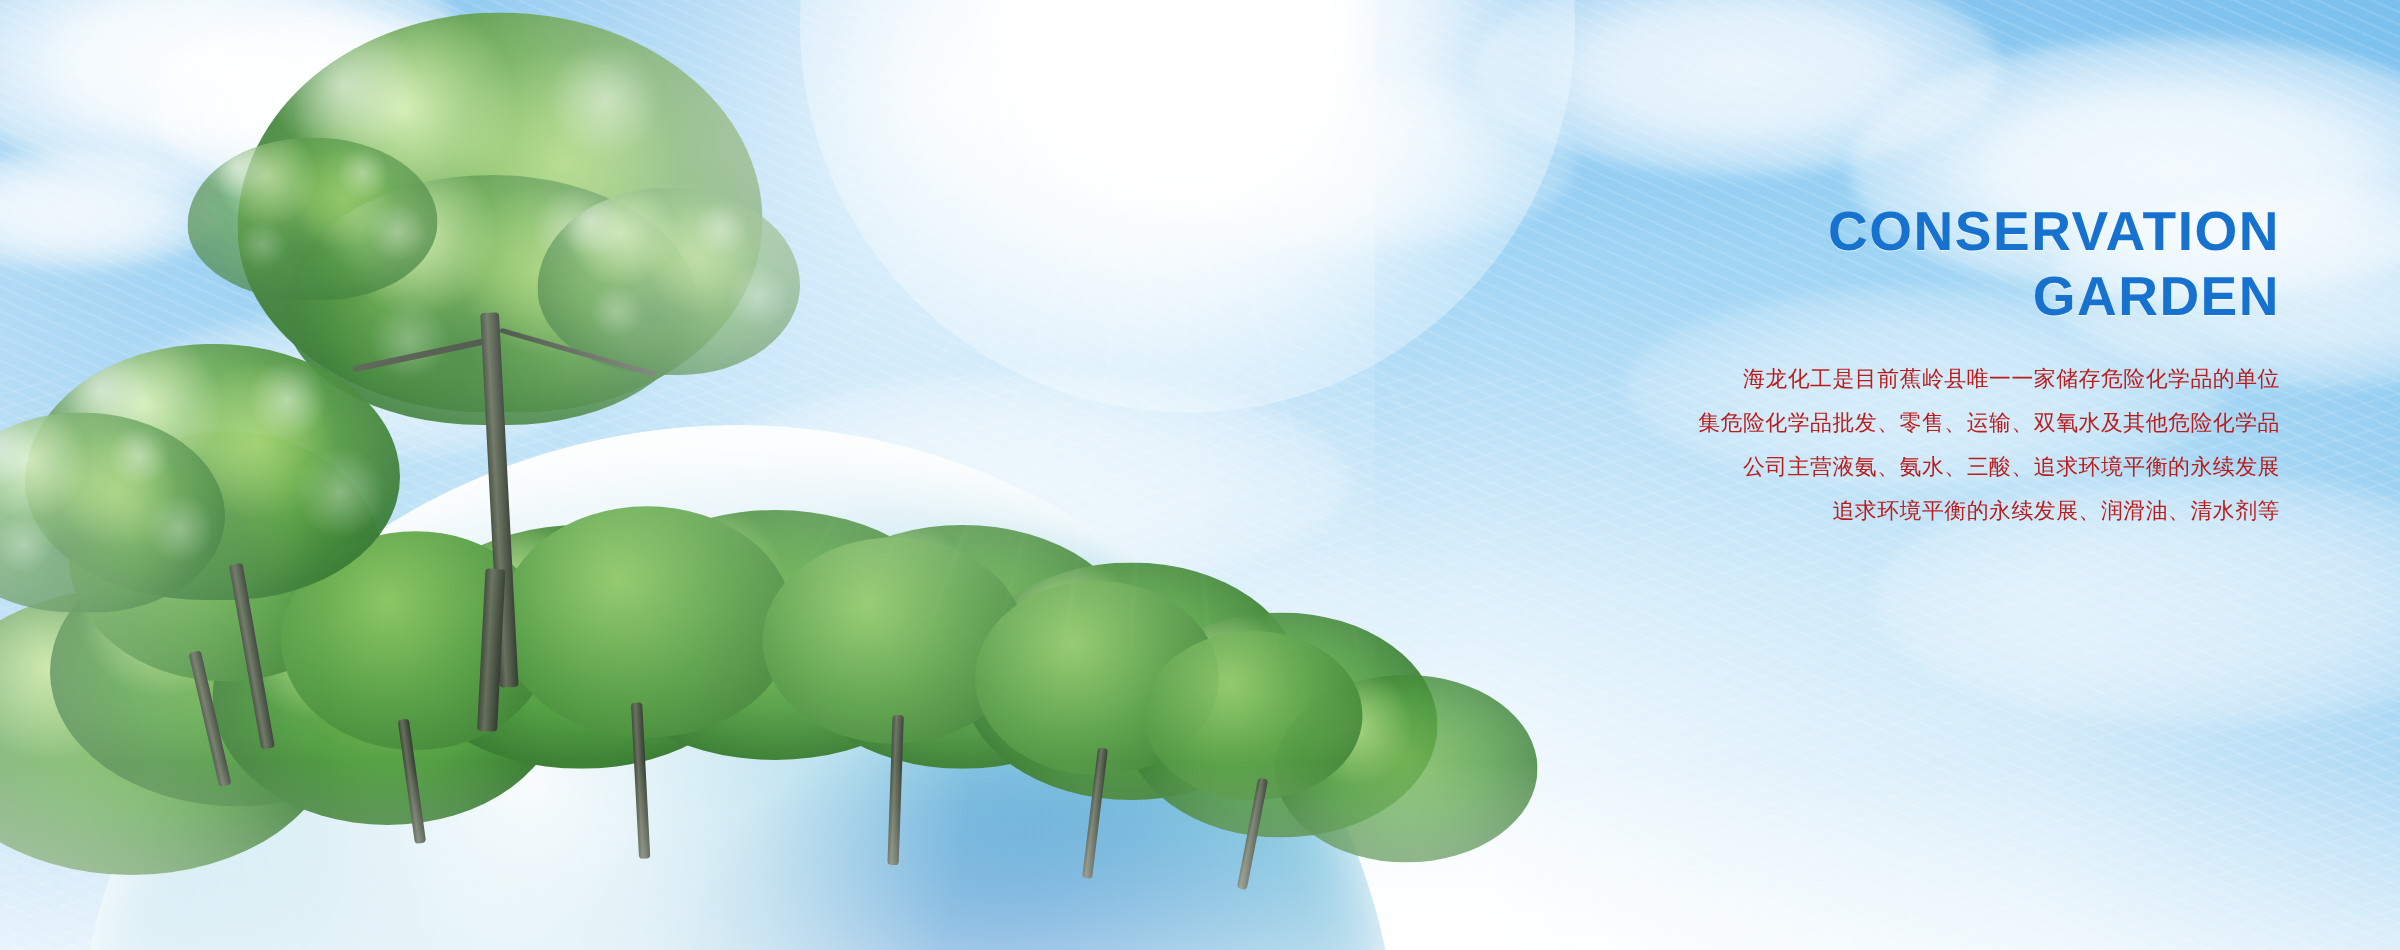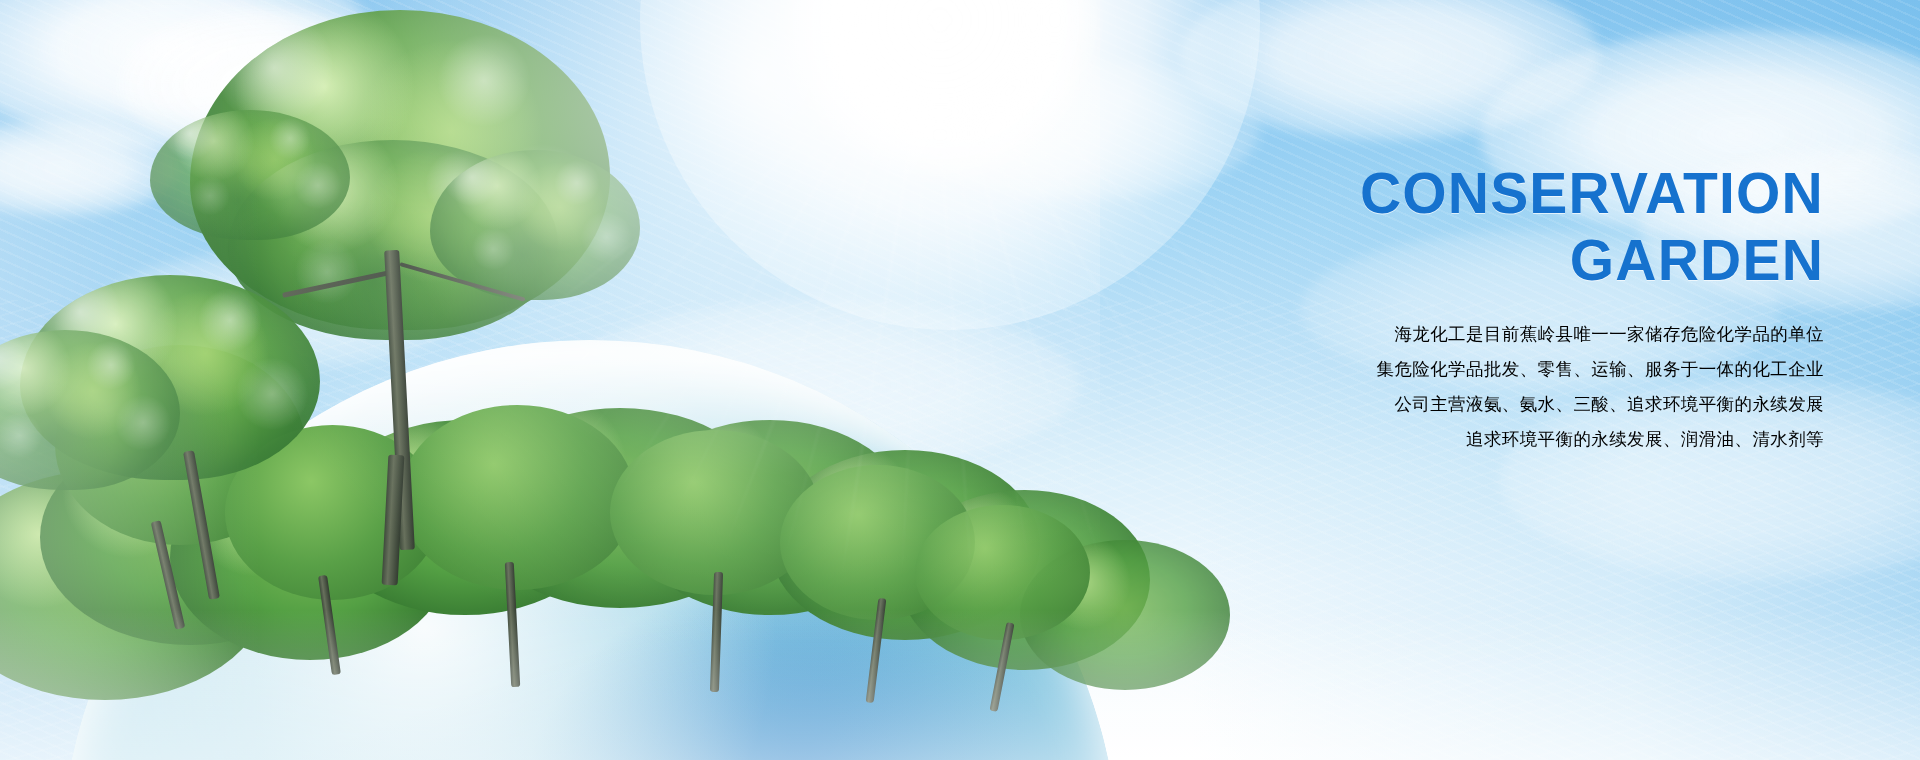--- a/index.html
+++ b/index.html
@@ -271,42 +271,42 @@
   
   .text-block {
     position: absolute;
     right: 96px;
     top: 160px;
     width: 660px;
     text-align: right;
     z-index: 40;
   }
   .headline {
-    font-size: 57px;
+    font-size: 44px;
     font-weight: bold;
     letter-spacing: 1.2px;
     line-height: 1.18;
     color: #1672ce;
     text-shadow: 0 1px 0 rgba(255,255,255,0.65);
     margin: 0;
   }
   .headline .line2 { display: block; }
   .tagline {
     margin: 28px 0 0 0;
     font-size: 41px;
     font-weight: normal;
     letter-spacing: 2px;
     color: #2f81c6;
     line-height: 1.25;
   }
   .desc {
     margin: 22px 0 0 0;
     font-size: 17.5px;
     line-height: 2.0;
-    color: #000000;
+    color: #b91c1c;
     letter-spacing: 0.4px;
     font-family: Liberation Serif, serif;
   }
   .desc p { margin: 0; }
 </style>
 </head>
 <body>
 
 <div class="banner">
 
@@ -414,19 +414,19 @@
   <div class="left-haze"></div>
   <div class="bottom-haze"></div>
 
   <div class="text-block">
     <h1 class="headline">
       <span>CONSERVATION</span>
       <span class="line2">GARDEN</span>
     </h1>
     <div class="desc">
       <p>海龙化工是目前蕉岭县唯一一家储存危险化学品的单位</p>
-      <p>集危险化学品批发、零售、运输、服务于一体的化工企业</p>
+      <p>集危险化学品批发、零售、运输、双氧水及其他危险化学品</p>
       <p>公司主营液氨、氨水、三酸、追求环境平衡的永续发展</p>
       <p>追求环境平衡的永续发展、润滑油、清水剂等</p>
     </div>
   </div>
 
 </div>
 
 </body></html>

